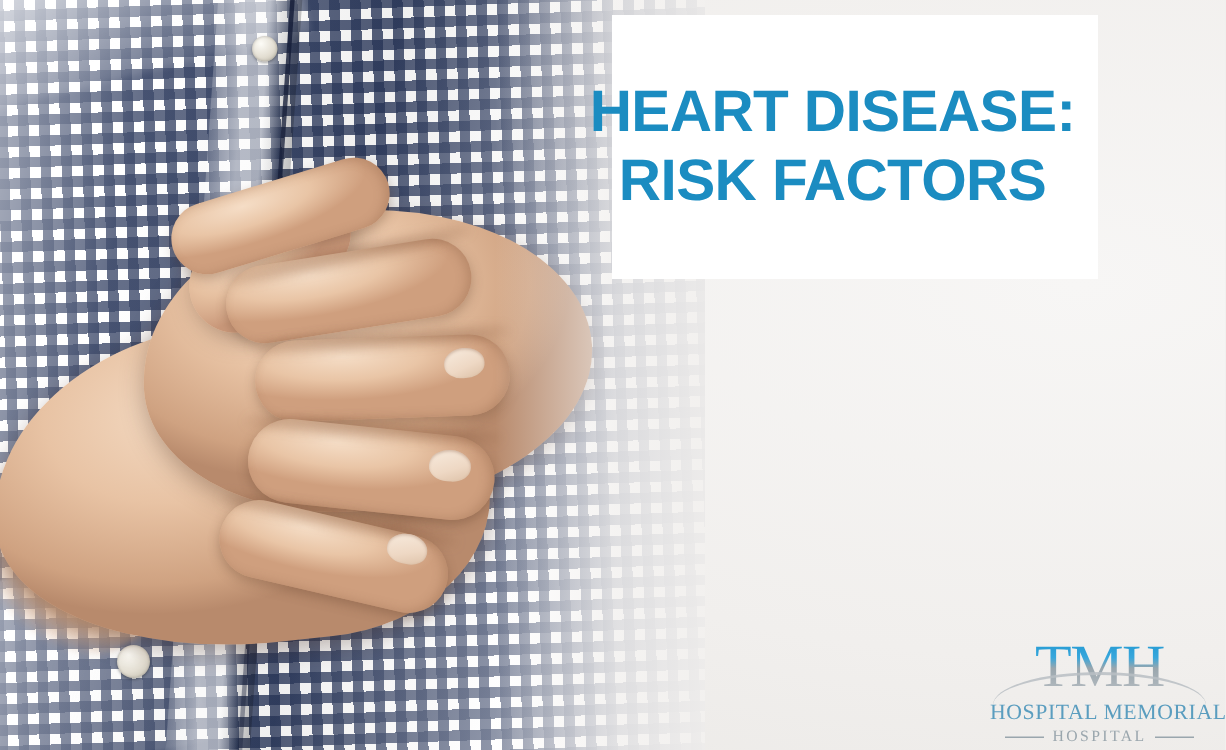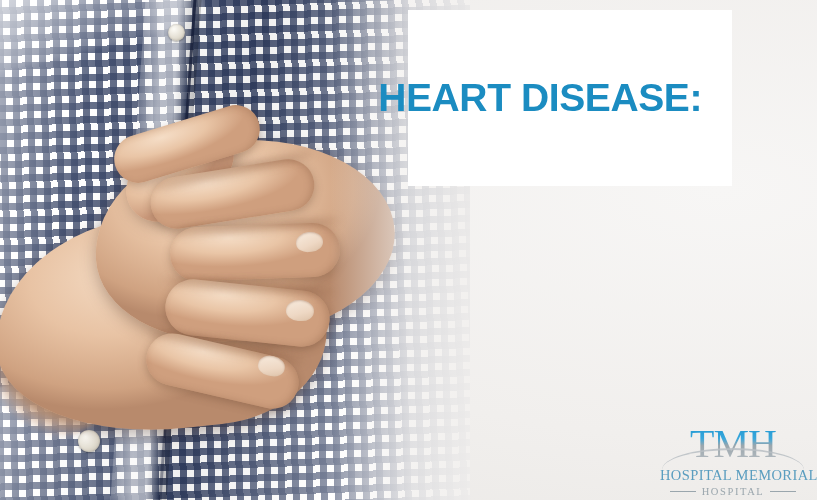--- a/index.html
+++ b/index.html
@@ -155,21 +155,21 @@
   .photo-fade{
     position:absolute;left:330px;top:0;width:180px;height:500px;
     background:linear-gradient(90deg, rgba(241,239,237,0) 0%, rgba(241,239,237,.75) 45%, #f1efed 100%);
   }
 
   
   .title-panel{
     position:absolute;left:408px;top:10px;width:324px;height:176px;
     background:#ffffff;
     display:flex;flex-direction:column;
-    align-items:flex-end;justify-content:center;
+    align-items:center;justify-content:center;
     padding:0 30px 0 0;box-sizing:border-box;
   }
   .title-line{
     color:#1b8cc1;
     font-family:"Liberation Sans", sans-serif;
     font-weight:bold;
     font-size:39px;
     line-height:46px;
     letter-spacing:-0.4px;
     text-align:right;
@@ -256,20 +256,21 @@
       <div class="nail n1"></div>
       <div class="nail n2"></div>
       <div class="nail n3"></div>
     </div>
 
     <div class="photo-fade"></div>
   </div>
 
   <div class="title-panel">
     <div class="title-line">HEART DISEASE:</div>
+    <div class="title-line">RISK FACTORS</div>
   </div>
 
   <div class="logo">
     <div class="logo-mark">
       <div class="logo-letters">TMH</div>
       <div class="logo-swoosh"></div>
     </div>
     <div class="logo-name">HOSPITAL MEMORIAL</div>
     <div class="logo-sub">
       <span class="rule"></span>

